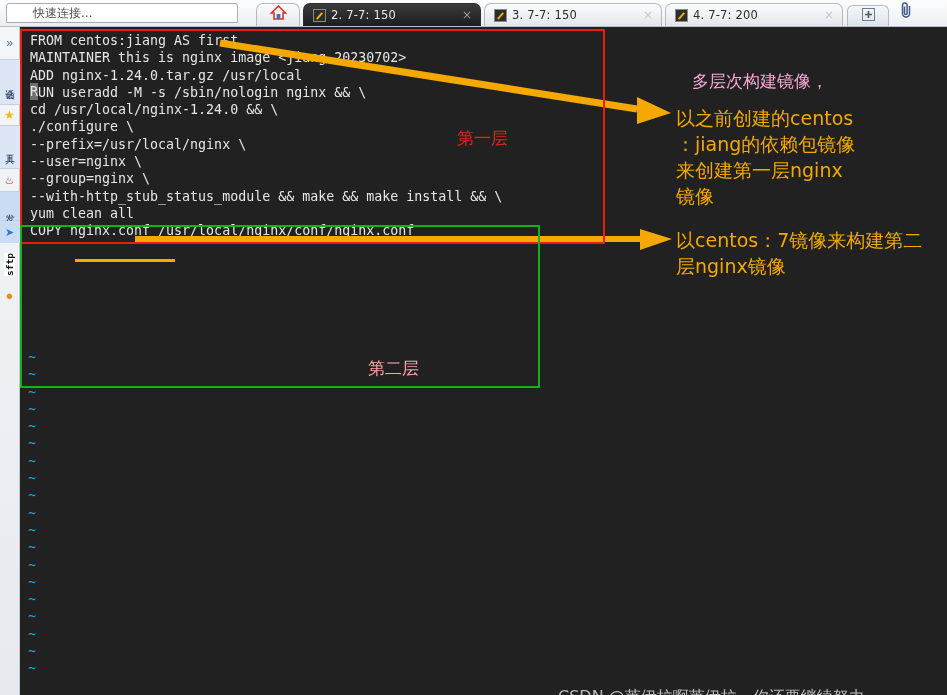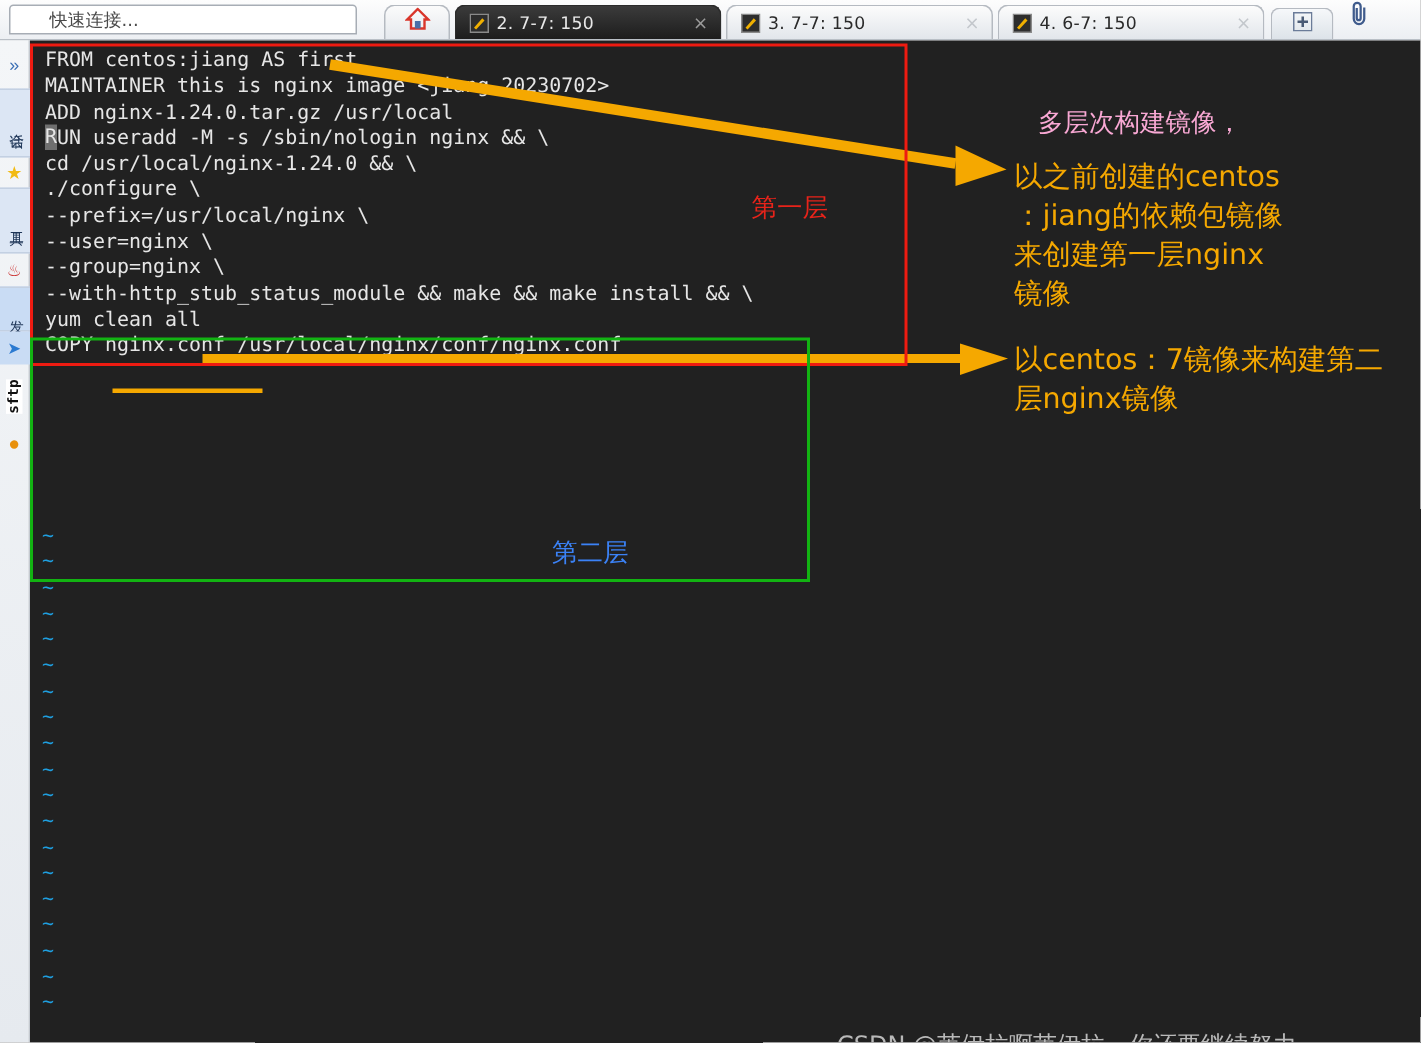--- a/index.html
+++ b/index.html
@@ -148,21 +148,21 @@
     pointer-events: none;
   }
 
   .label-red {
     position: absolute;
     color: #e8231a; font-size: 17px;
     font-family: "DejaVu Sans", sans-serif;
   }
   .label-green {
     position: absolute;
-    color: #3b82f6; font-size: 17px;
+    color: #fca5a5; font-size: 17px;
     font-family: "DejaVu Sans", sans-serif;
   }
   .ann-blue {
     position: absolute;
     color: #f9a8d4; font-size: 17px;
     font-family: "DejaVu Sans", sans-serif;
     white-space: nowrap;
   }
   .ann-orange {
     position: absolute;
@@ -227,21 +227,21 @@
       <span class="tab-close">×</span>
     </div>
 
     <div class="tab inactive">
       <span class="tab-icon">
         <svg width="13" height="13" viewBox="0 0 13 13">
           <rect x="0.5" y="0.5" width="12" height="12" fill="#2d2d2d" stroke="#8a8a8a"></rect>
           <path d="M3 9.5 L8.5 3.2 L10 4.6 L4.4 10.7 Z" fill="#f0b000"></path>
         </svg>
       </span>
-      <span class="tab-label">4. 6-7: 150</span>
+      <span class="tab-label">4. 7-7: 200</span>
       <span class="tab-close">×</span>
     </div>
 
     <div class="plus-tab">
       <span>
         <svg width="13" height="13" viewBox="0 0 13 13">
           <rect x="0.5" y="0.5" width="12" height="12" fill="none" stroke="#6b7c99"></rect>
           <path d="M6.5 3 V10 M3 6.5 H10" stroke="#4a5b75" stroke-width="1.7"></path>
         </svg>
       </span>
@@ -331,21 +331,21 @@
 
       <g>
         <path d="M115 212 L620 212" stroke="#f5a800" stroke-width="6" fill="none"></path>
         <path d="M620 202 L652 212 L620 223 Z" fill="#f5a800"></path>
       </g>
 
       <rect x="55" y="232" width="100" height="3" fill="#f5a800"></rect>
     </svg>
 
     <div class="box-red" style="left:0px; top:2px; width:585px; height:215px;"></div>
-    <div class="label-red" style="left:437px; top:100px;margin-left:44px;">第一层</div>
+    <div class="label-red" style="left:437px; top:100px;">第一层</div>
 
     <div class="box-green" style="left:0px; top:198px; width:520px; height:163px;"></div>
     <div class="label-green" style="left:348px; top:330px;">第二层</div>
 
     <div class="ann-blue" style="left:672px; top:43px;">多层次构建镜像，</div>
 
     <div class="ann-orange" id="note1" style="left: 656px; top: 78px; width: 275px; white-space: pre;">以之前创建的centos
 ：jiang的依赖包镜像
 来创建第一层nginx
 镜像</div>

